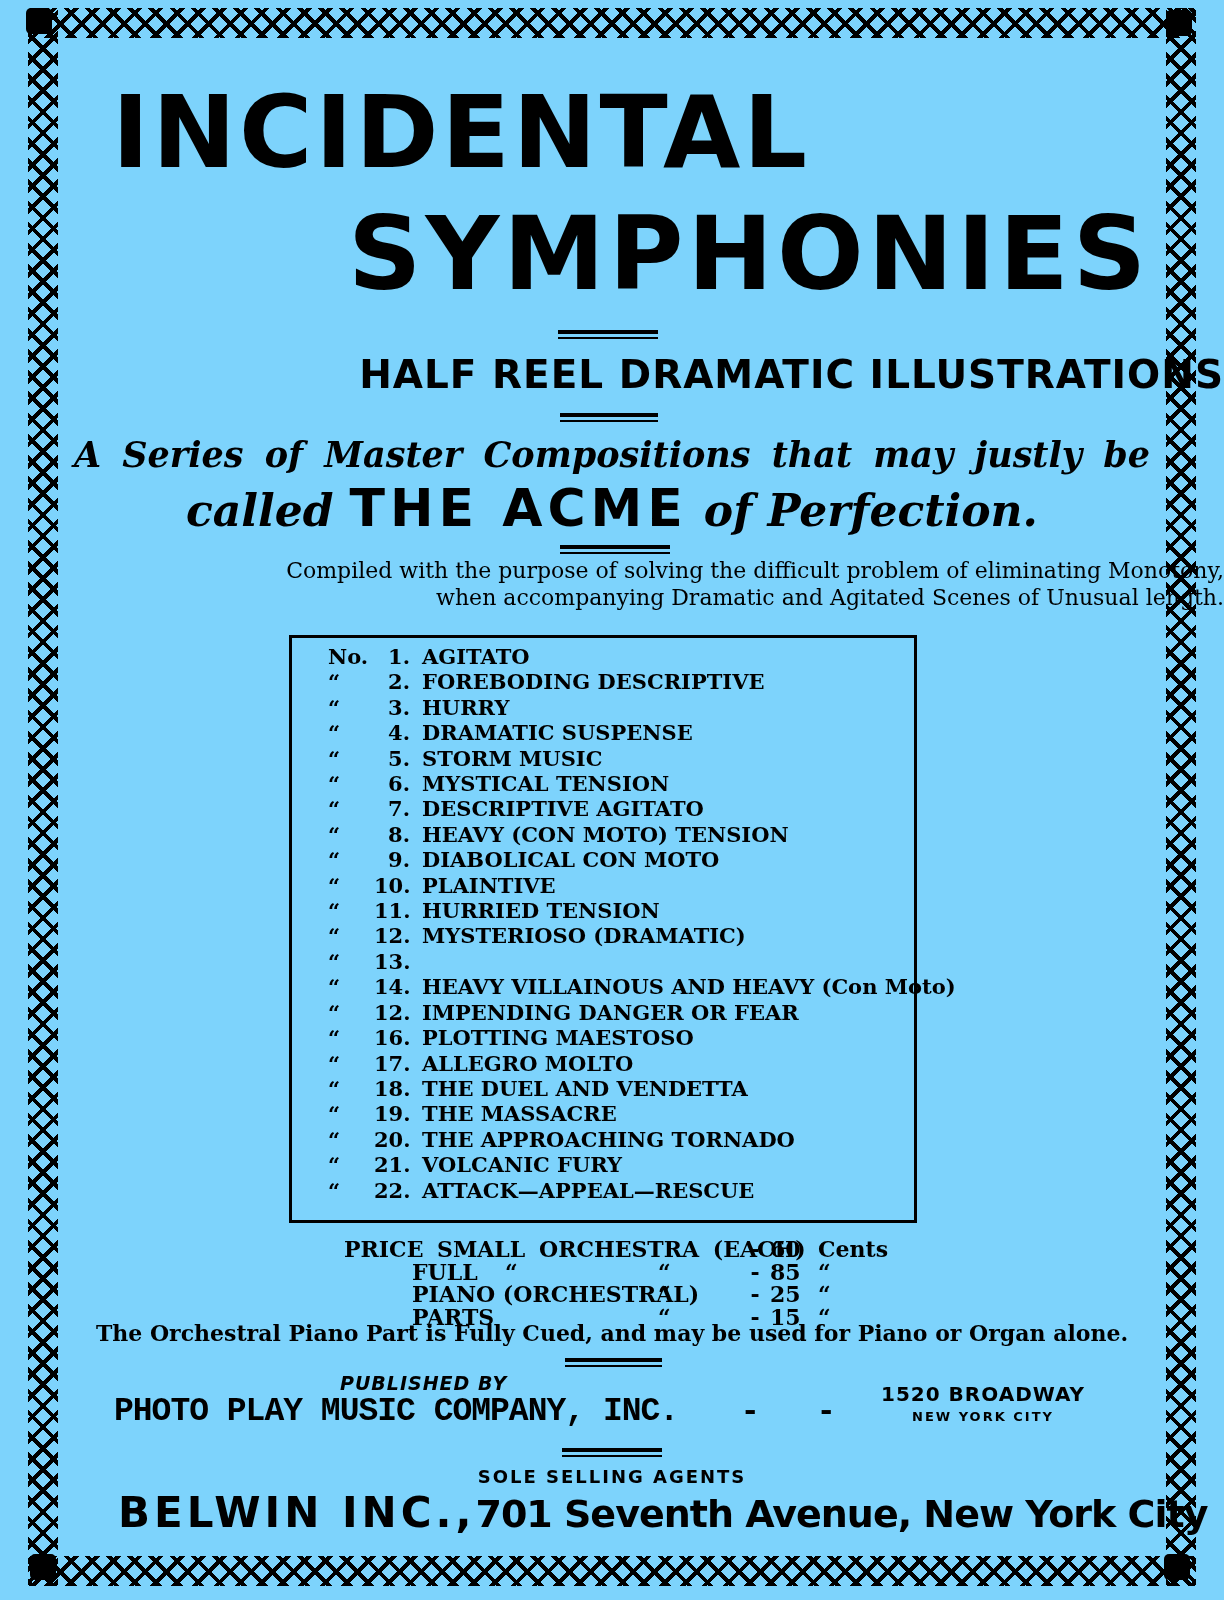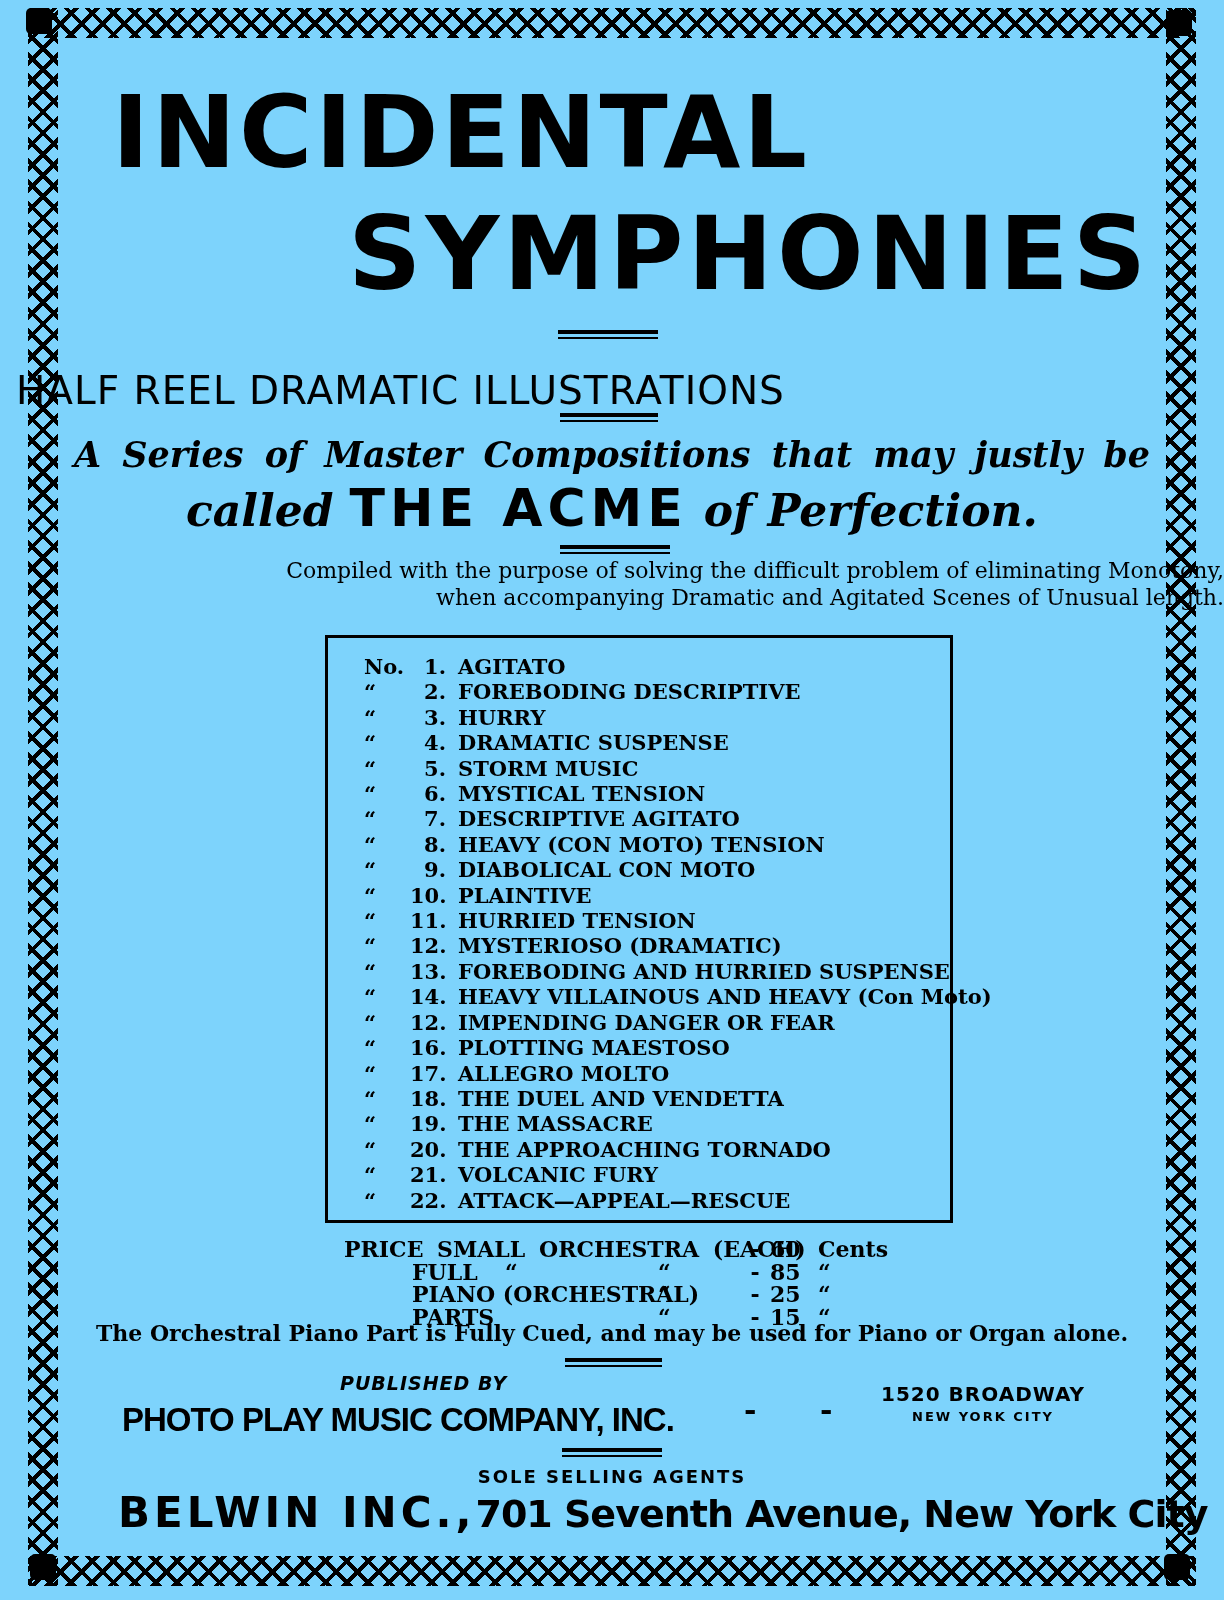--- a/index.html
+++ b/index.html
@@ -36,22 +36,22 @@
     position:absolute; left:112px; top:80px; margin:0;
     font-family:"DejaVu Sans", sans-serif; font-weight:bold;
     font-size:100px; line-height:1.05; letter-spacing:3px;
   }
   .title2 {
     position:absolute; left:348px; top:200px; margin:0;
     font-family:"DejaVu Sans", sans-serif; font-weight:bold;
     font-size:102px; line-height:1.05; letter-spacing:4px;
   }
   .subtitle {
-    position:absolute; left:0; right:0; top:352px; margin:16px; text-align:left;
-    font-family:"DejaVu Sans", sans-serif; font-weight:normal;
+    position:absolute; left:0; right:0; top:352px; margin:0; text-align:right;
+    font-family:"DejaVu Sans", sans-serif; font-weight:bold;
     font-size:39px; letter-spacing:1px;
   }
   .tagline {
     position:absolute; left:0; right:0; top:434px; margin:0; text-align:center;
     font-style:italic; font-weight:bold; font-size:35px; word-spacing:9px;
   }
   .tagline2 {
     position:absolute; left:0; right:0; top:478px; margin:0; text-align:center;
     display:flex; justify-content:center; align-items:baseline; gap:16px;
   }
@@ -60,21 +60,21 @@
     font-family:"DejaVu Sans", sans-serif; font-weight:bold;
     font-size:52px; letter-spacing:5px;
   }
   .desc {
     position:absolute; left:0; right:0; top:557px; margin:0; text-align:right;
     font-size:22px; line-height:27px; font-weight:500;padding-left:8px;
   }
 
   .list-box {
     position:absolute; left:289px; top:635px; width:628px; height:588px;
-    border:3px solid #000; box-sizing:border-box; padding-top:16px;margin-left:36px;
+    border:3px solid #000; box-sizing:border-box; padding-top:6px;
   }
   .list-row {
     display:grid; grid-template-columns:36px 46px 36px 12px 1fr;
     font-weight:bold; font-size:21px; line-height:25.4px; white-space:nowrap;
   }
   .list-prefix { grid-column:2; }
   .list-num { grid-column:3; text-align:right; }
   .list-title { grid-column:5; }
 
   .pricing {
@@ -94,22 +94,22 @@
   .note {
     position:absolute; left:0; right:0; top:1320px; margin:0; text-align:center;
     font-weight:bold; font-size:22px;
   }
   .published-by {
     position:absolute; left:340px; top:1372px; margin:0;
     font-family:"DejaVu Sans", sans-serif; font-weight:bold; font-style:italic;
     font-size:19px; letter-spacing:1px;text-align:center;
   }
   .pub-name {
-    position:absolute; left:113px; top:1392px; margin:9px;
-    font-family:Liberation Sans, sans-serif; font-weight:bold; font-size:33px; letter-spacing:-1px;
+    position:absolute; left:113px; top:1392px; margin:1px;
+    font-family:Liberation Mono, monospace; font-weight:bold; font-size:33px; letter-spacing:-1px;
     white-space:nowrap;
   }
   .pub-dash { position:absolute; top:1392px; font-weight:bold; font-size:30px; }
   .pub-dash1 { left:744px; }
   .pub-dash2 { left:820px; }
   .pub-address {
     position:absolute; left:872px; top:1382px; width:222px; text-align:center;
     font-family:"DejaVu Sans", sans-serif; font-weight:bold;
   }
   .addr1 { font-size:20px; letter-spacing:1px; }
@@ -217,21 +217,20 @@
         <span class="list-title">HURRIED TENSION</span>
       </div>
     <div class="list-row">
         <span class="list-prefix">“</span>
         <span class="list-num">12.</span>
         <span class="list-title">MYSTERIOSO (DRAMATIC)</span>
       </div>
     <div class="list-row">
         <span class="list-prefix">“</span>
         <span class="list-num">13.</span>
-        <span class="list-title">FOREBODING AND HURRIED SUSPENSE</span>
       </div>
     <div class="list-row">
         <span class="list-prefix">“</span>
         <span class="list-num">14.</span>
         <span class="list-title">HEAVY VILLAINOUS AND HEAVY (Con Moto)</span>
       </div>
     <div class="list-row">
         <span class="list-prefix">“</span>
         <span class="list-num">12.</span>
         <span class="list-title">IMPENDING DANGER OR FEAR</span>

